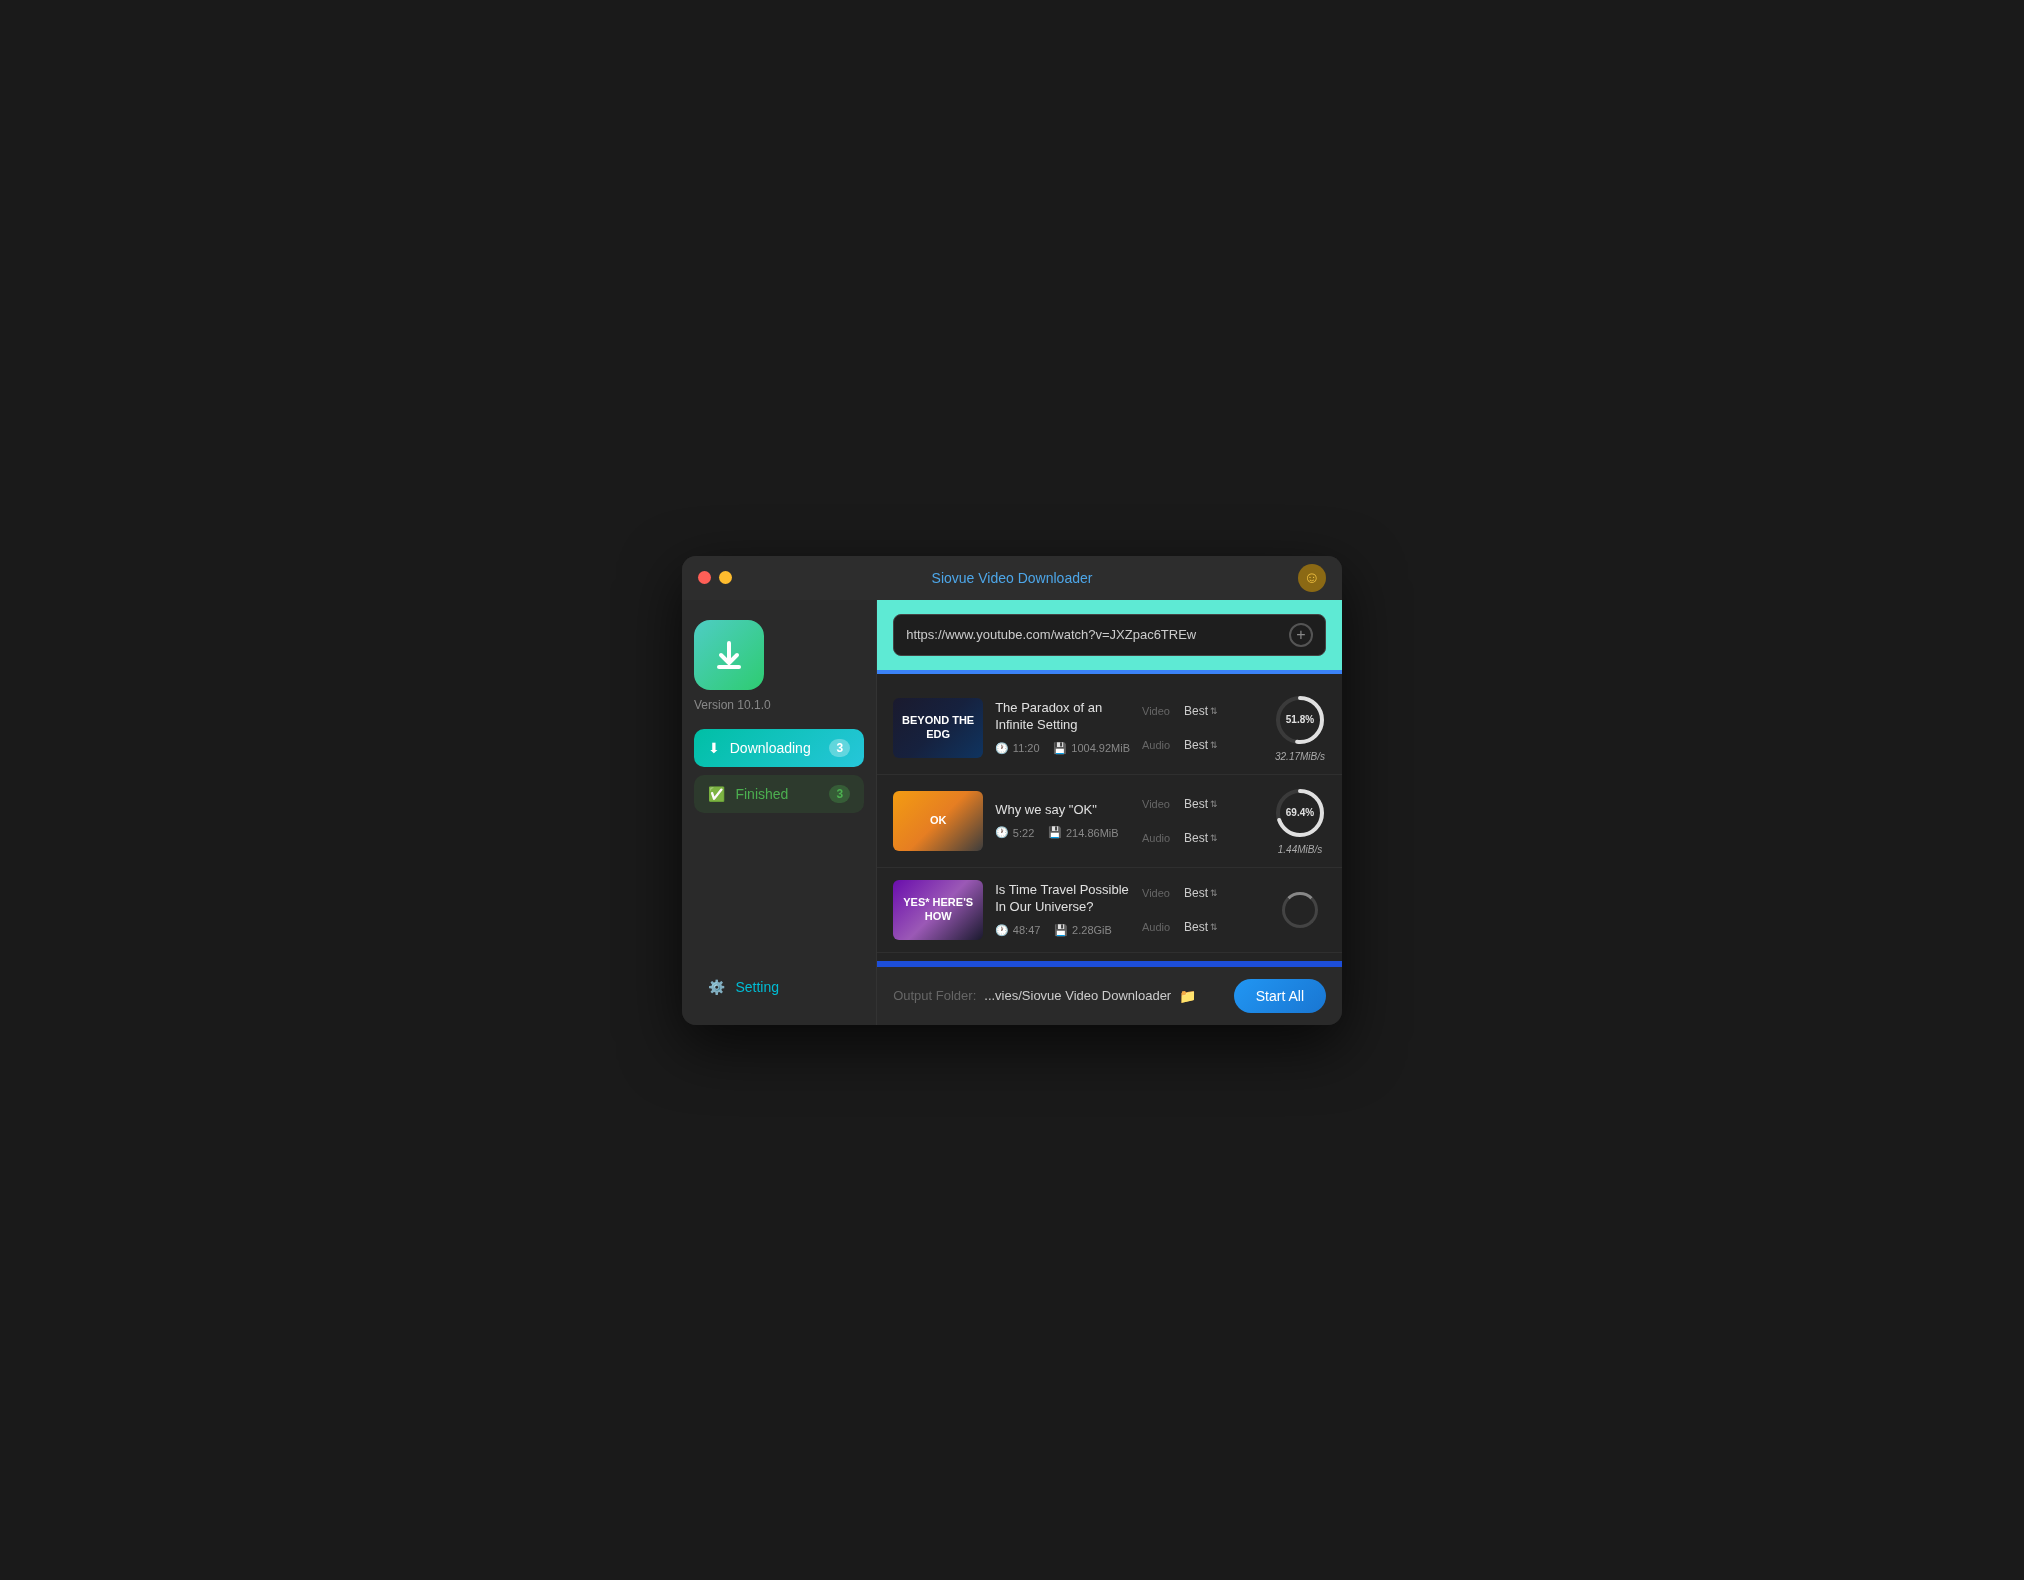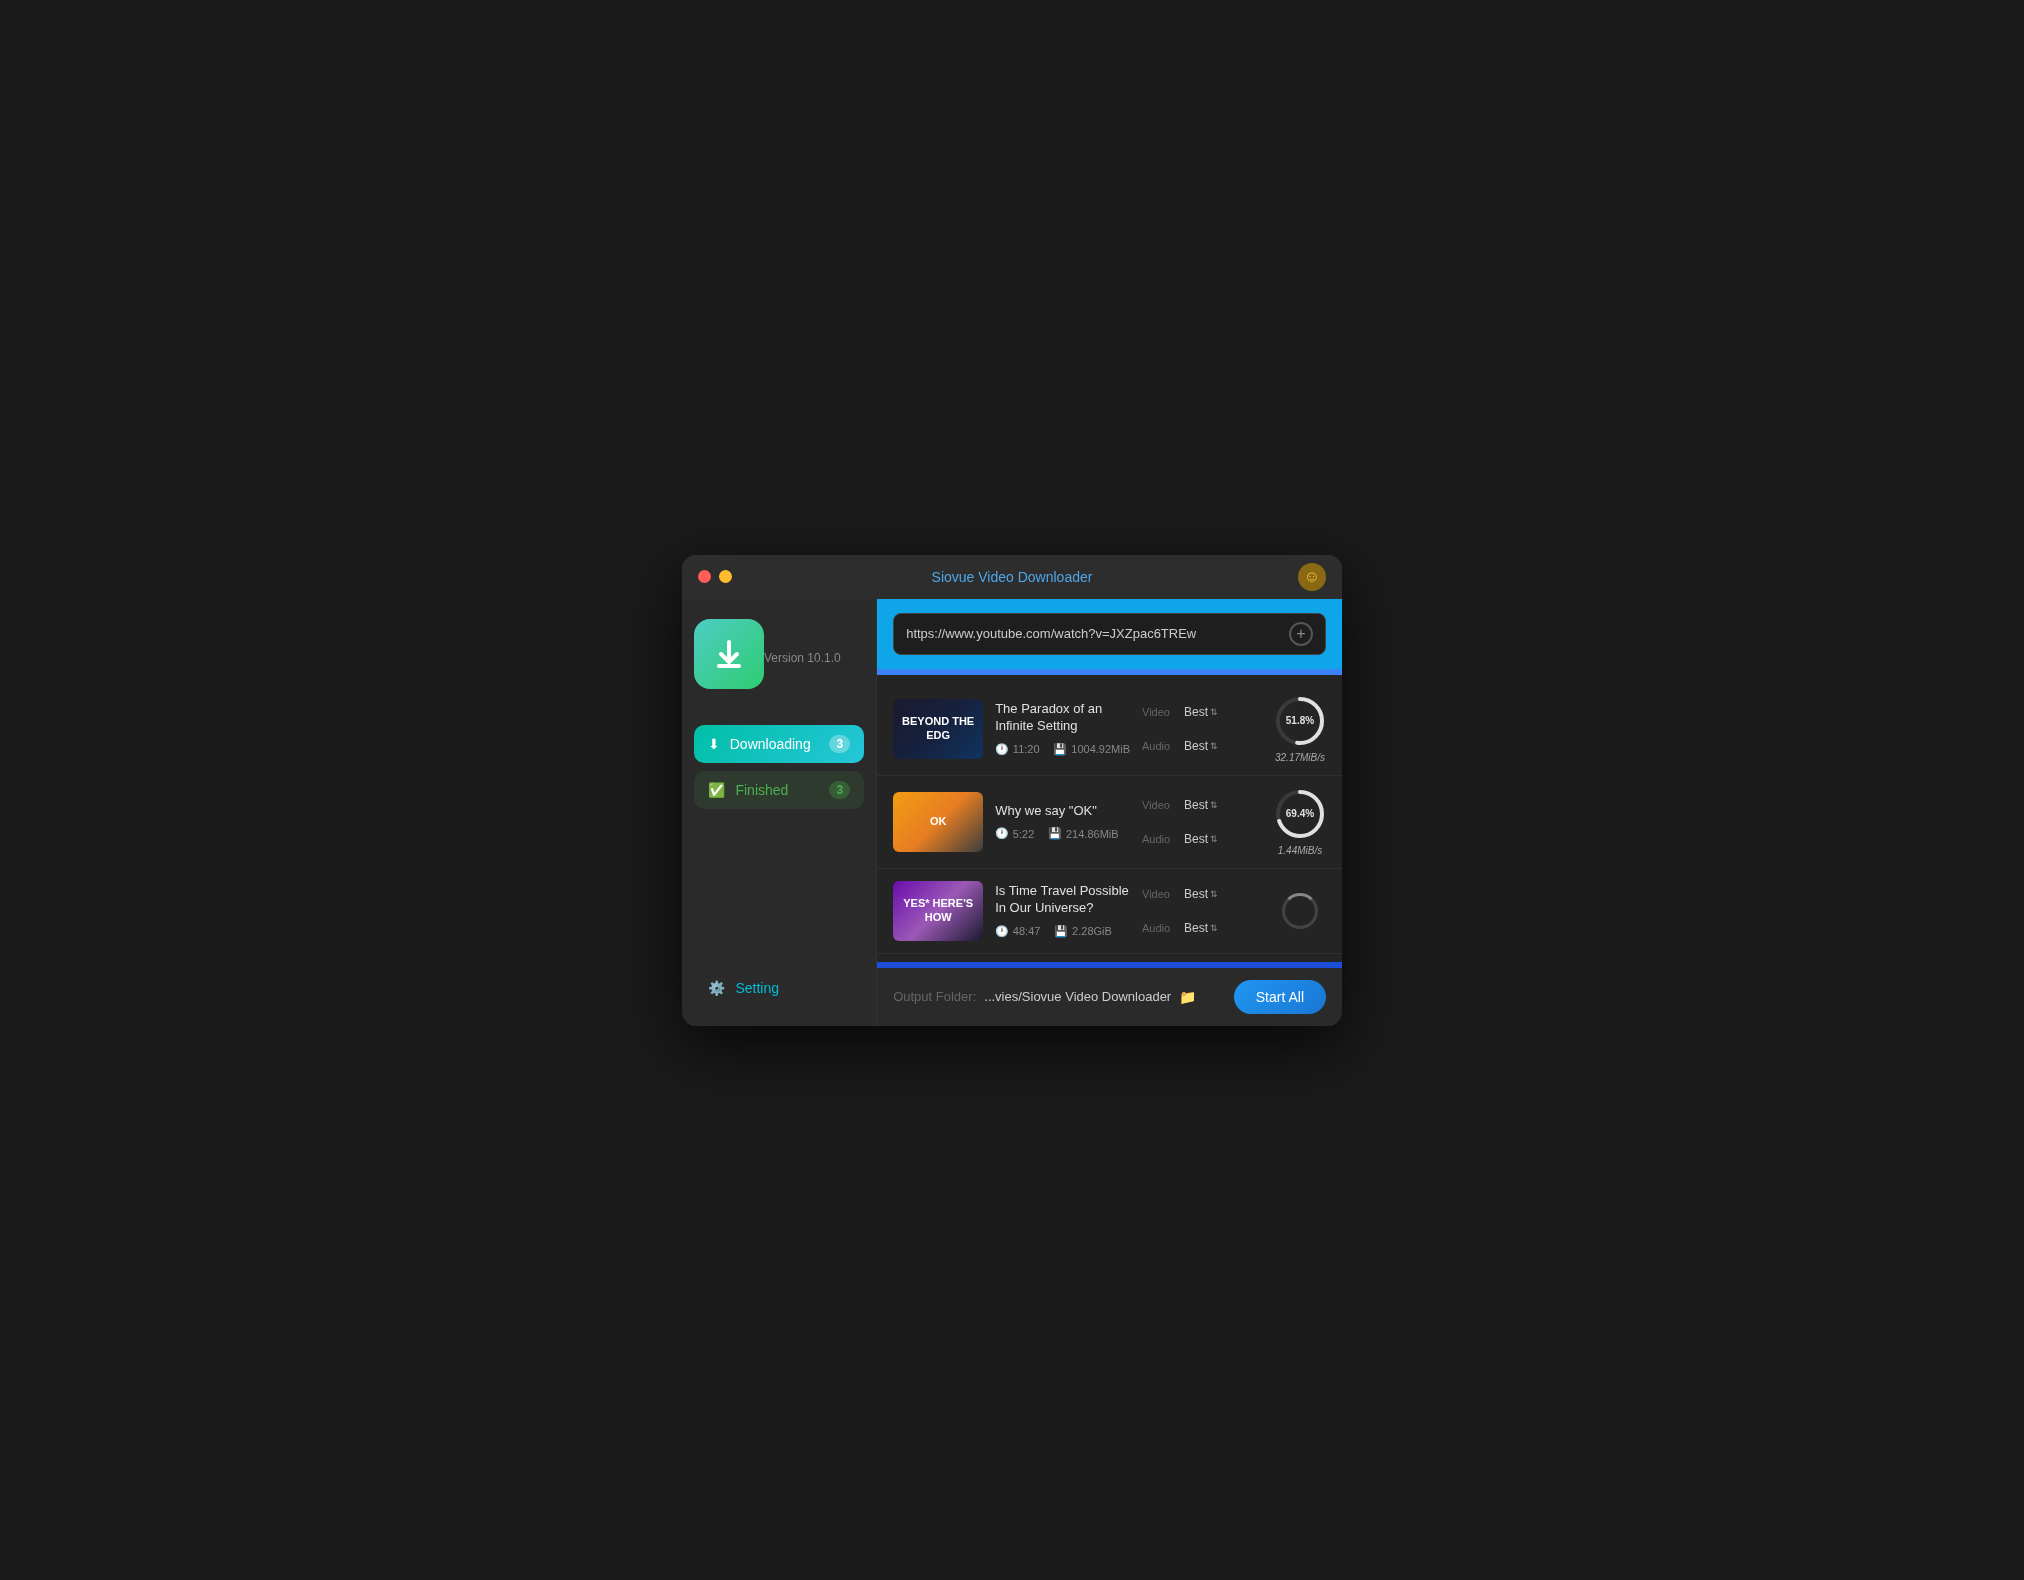--- a/index.html
+++ b/index.html
@@ -60,23 +60,22 @@
       width: 200px;
       background: #2a2a2a;
       padding: 20px 12px;
       display: flex;
       flex-direction: column;
       gap: 8px;
       border-right: 1px solid #333;
     }
     .app-logo {
       display: flex;
-      flex-direction: row;
-      align-items: center;
-      margin-bottom: 20px;
+      flex-direction: column;
+      margin-bottom: 9px;
     }
     .logo-icon {
       width: 70px;
       height: 70px;
       background: linear-gradient(135deg, #4ecdc4, #2ecc71);
       border-radius: 16px;
       display: flex;
       align-items: center;
       justify-content: center;
       font-size: 32px;
@@ -132,22 +131,22 @@
       font-size: 14px;
       font-weight: 500;
     }
     .content {
       flex: 1;
       display: flex;
       flex-direction: column;
     }
     .url-bar {
       padding: 14px 16px;
-      background: #0ea5e9;
-      border-bottom: 6px solid #3b82f6;
+      background: #5eead4;
+      border-bottom: 4px solid #3b82f6;
     }
     .url-input-wrap {
       background: #1e1e1e;
       border: 1px solid #444;
       border-radius: 8px;
       padding: 8px 12px;
       display: flex;
       align-items: center;
       gap: 8px;
     }

